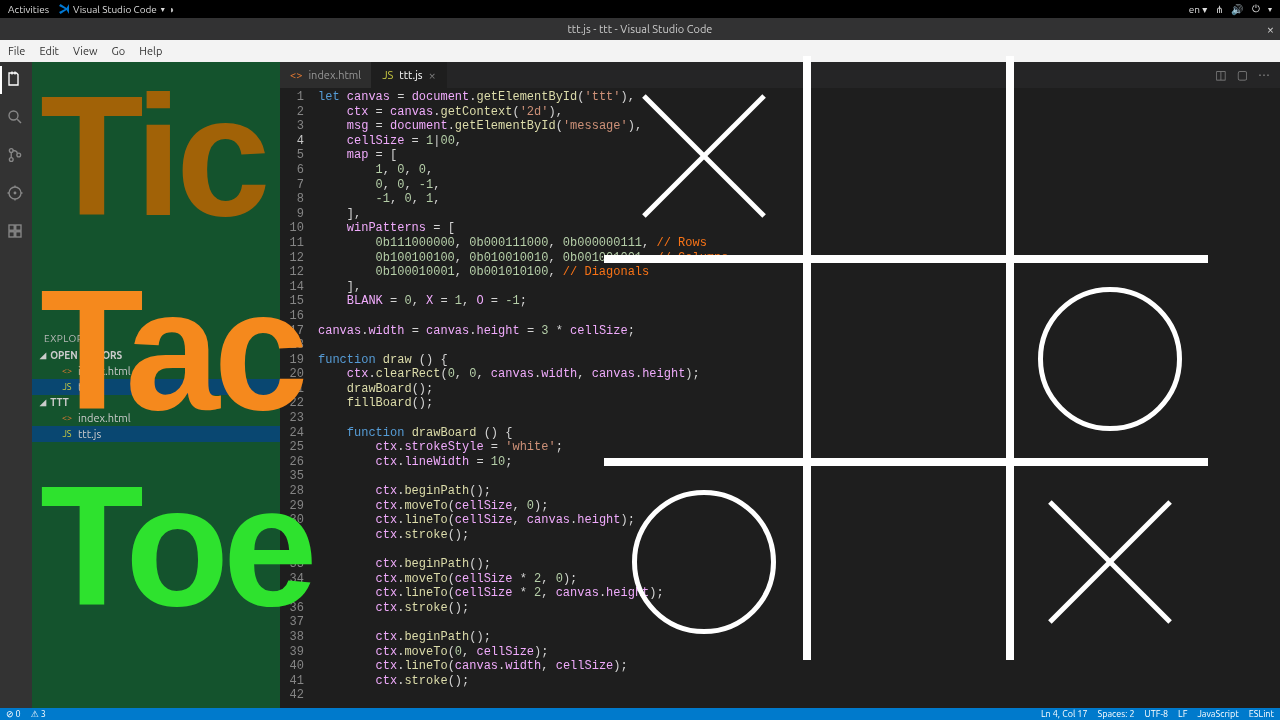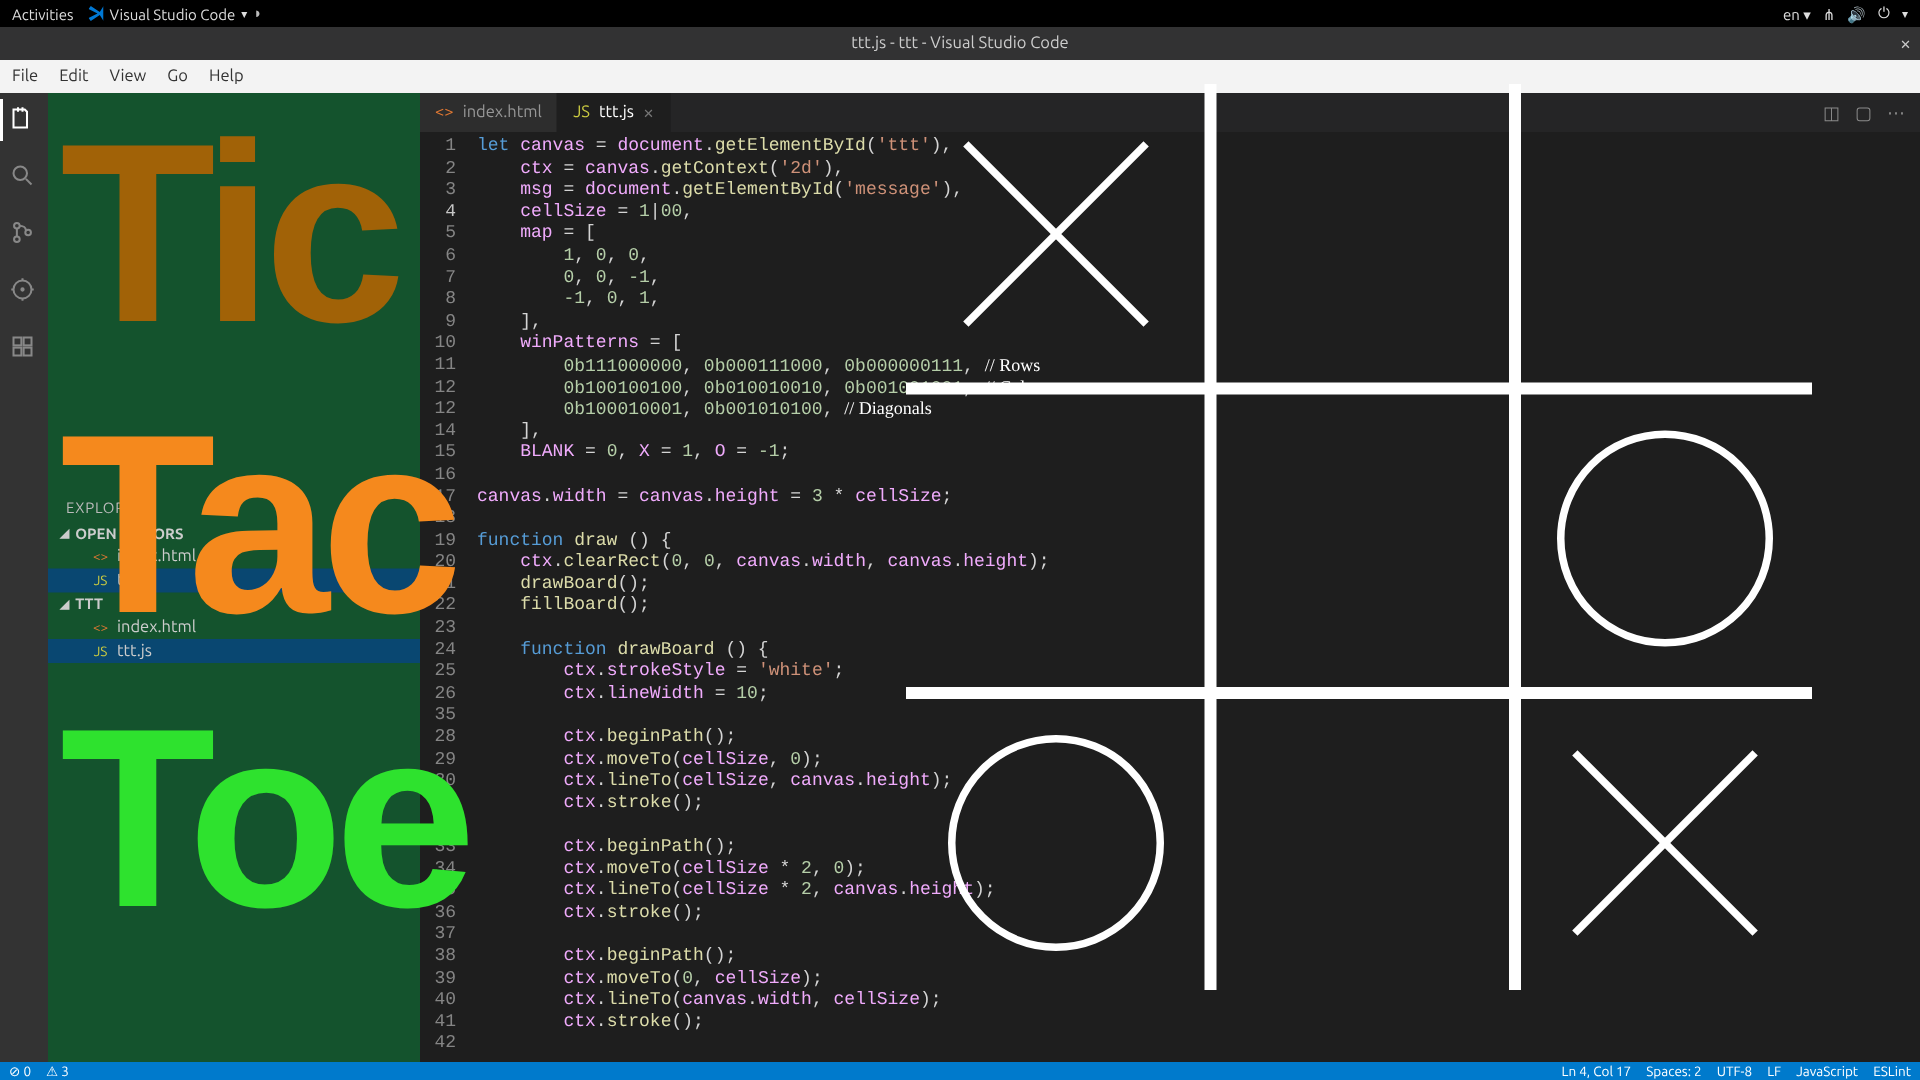--- a/index.html
+++ b/index.html
@@ -56,21 +56,21 @@
 .gutter .ln.current { color: #c6c6c6; }
 .code { flex: 1; padding: 2px 8px 0 8px; color: #d4d4d4; white-space: pre; }
 .code .line { height: 14.6px; }
 
 
 .k  { color: #569cd6; }   
 .fn { color: #dcdcaa; text-align: right; }   
 .v  { color: #f0abfc; }   
 .n  { color: #b5cea8; }   
 .s  { color: #ce9178; }   
-.c  { color: #ffffff; font-family: Liberation Serif, serif; }   
+.c  { color: #f97316; }   
 .p  { color: #d4d4d4; }   
 
 
 .statusbar { position: absolute; bottom: 0; left: 0; right: 0; height: 12px; background: #007acc; color: #fff; display: flex; align-items: center; font-size: 9px; padding: 0 6px; gap: 10px; }
 .statusbar .right { margin-left: auto; display: flex; gap: 10px; }
 .statusbar span { cursor: pointer; }
 
 
 .big-text { position: absolute; left: 40px; font-weight: 900; font-family: Arial, sans-serif; letter-spacing: -6px; pointer-events: none; z-index: 5; }
 .t1 { top: 58px; color: #a16207; font-size: 170px; }

